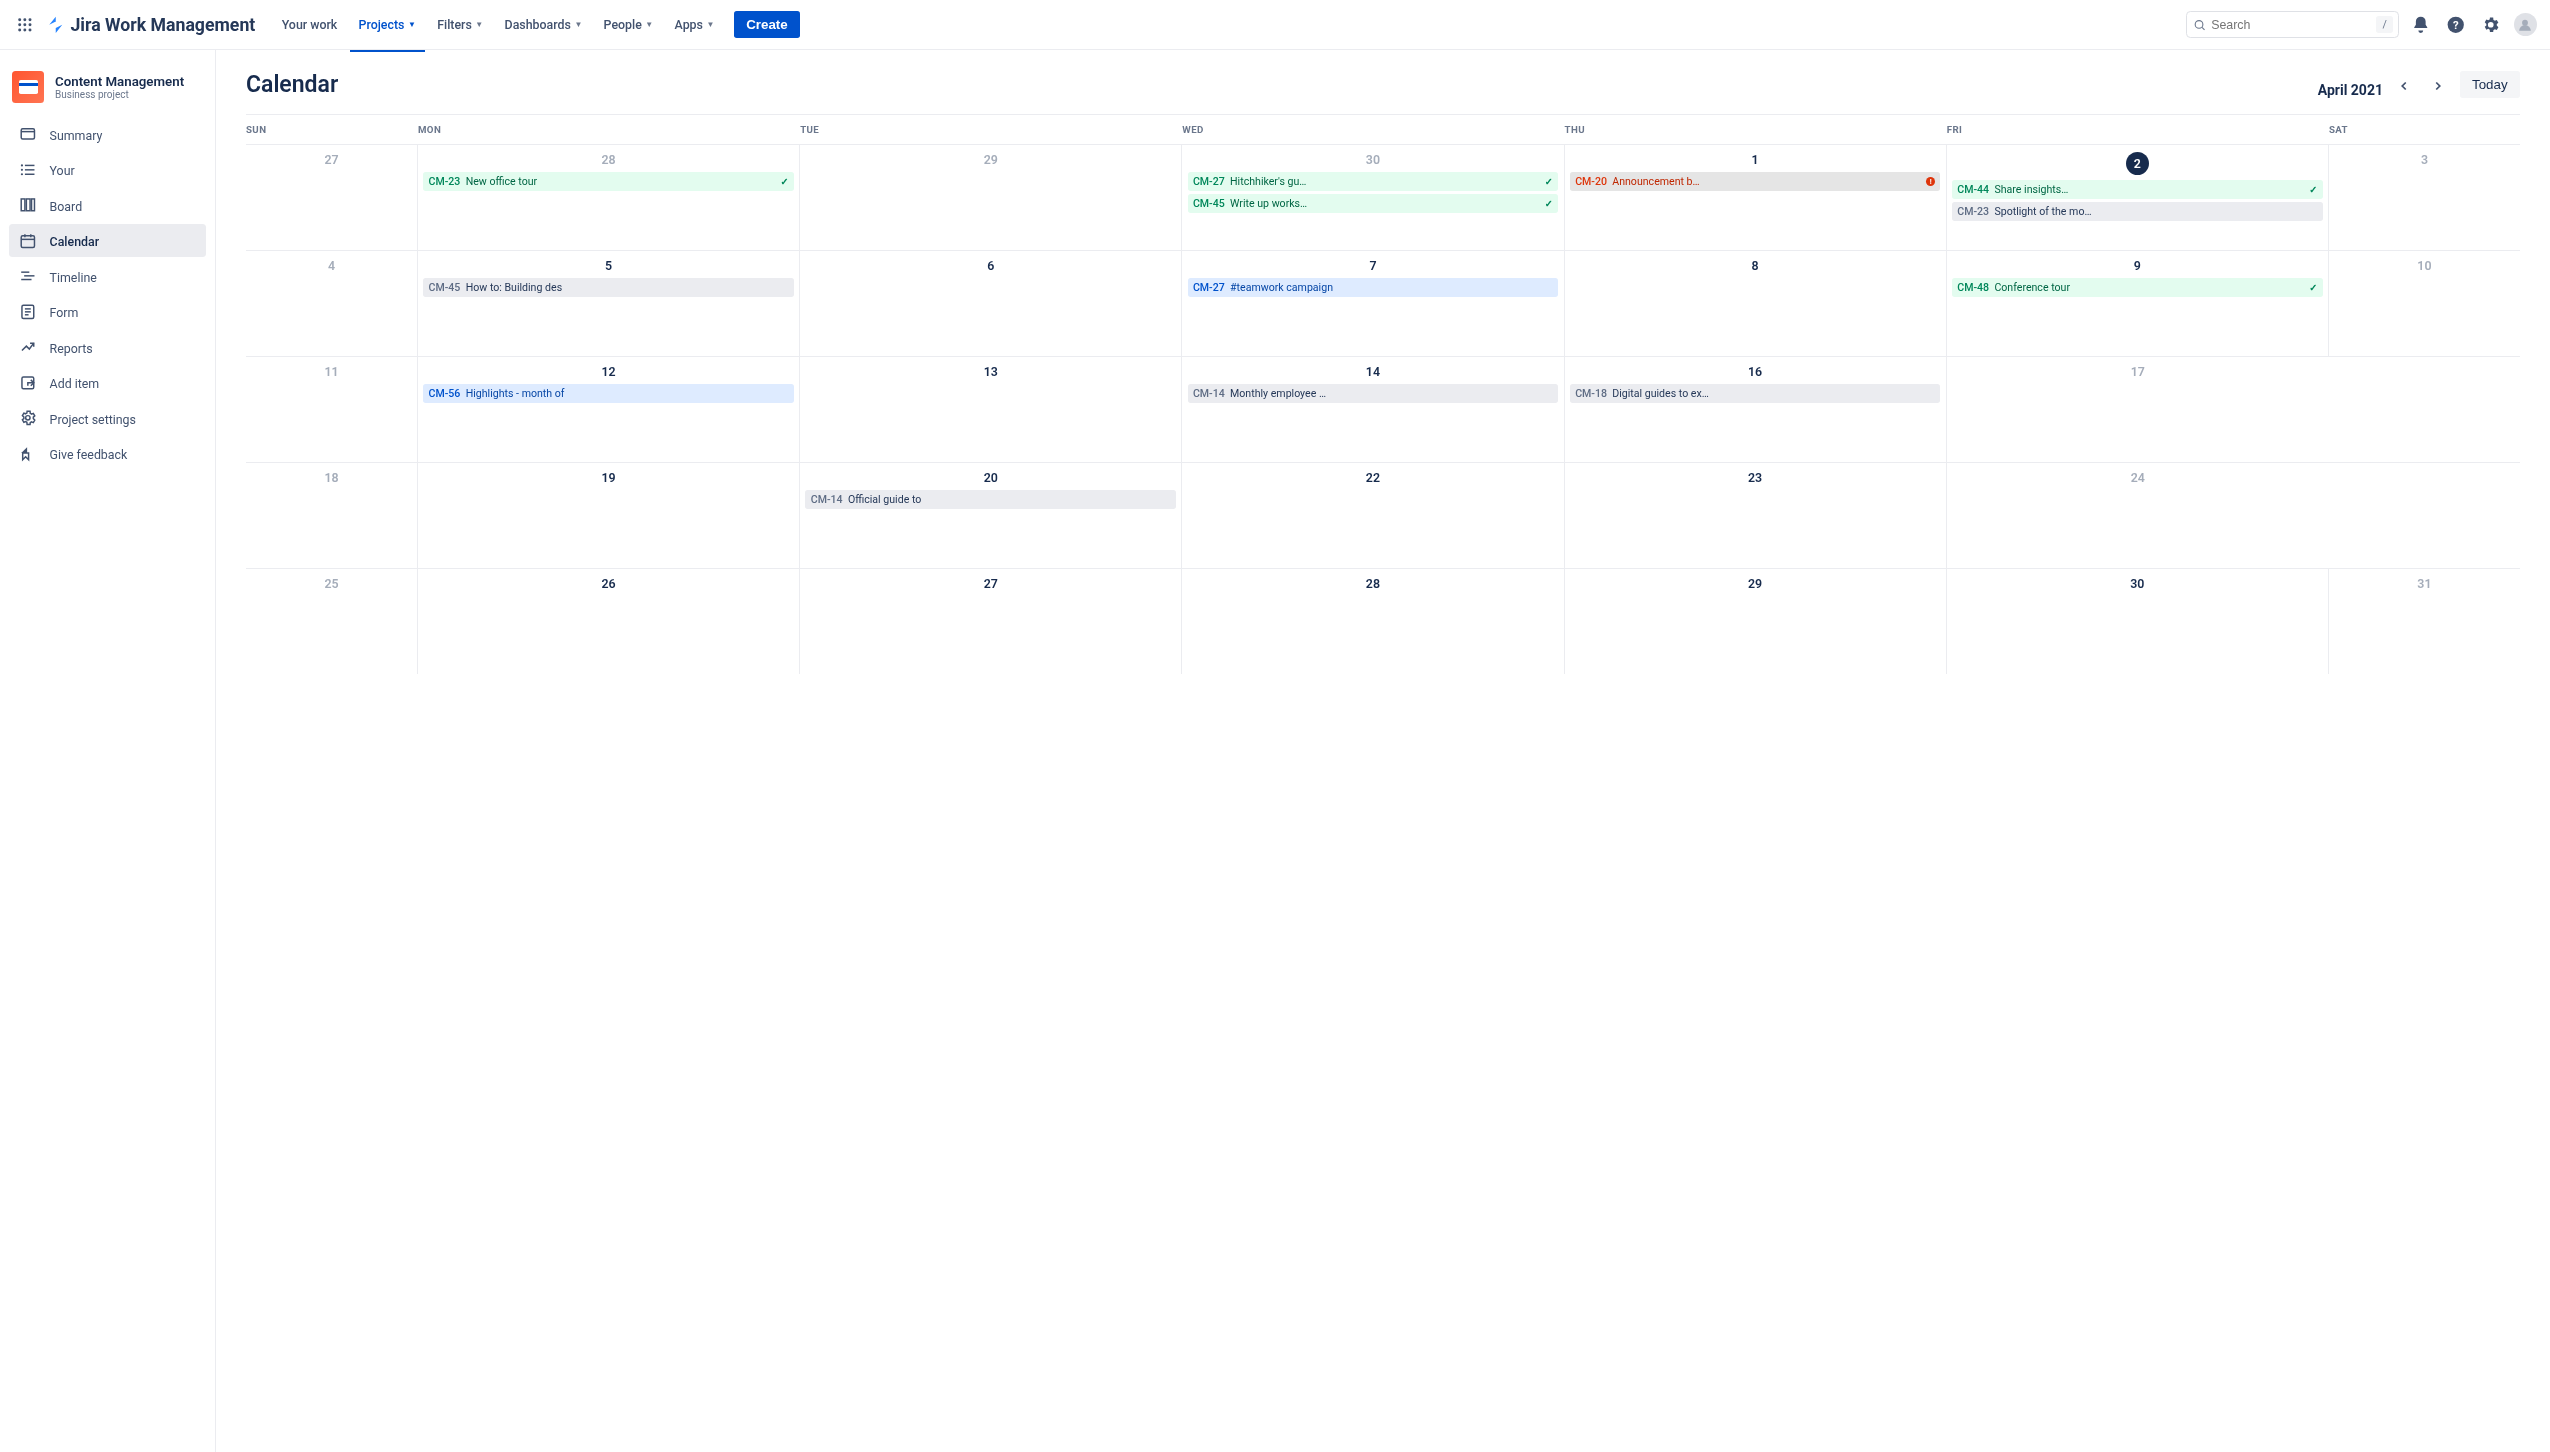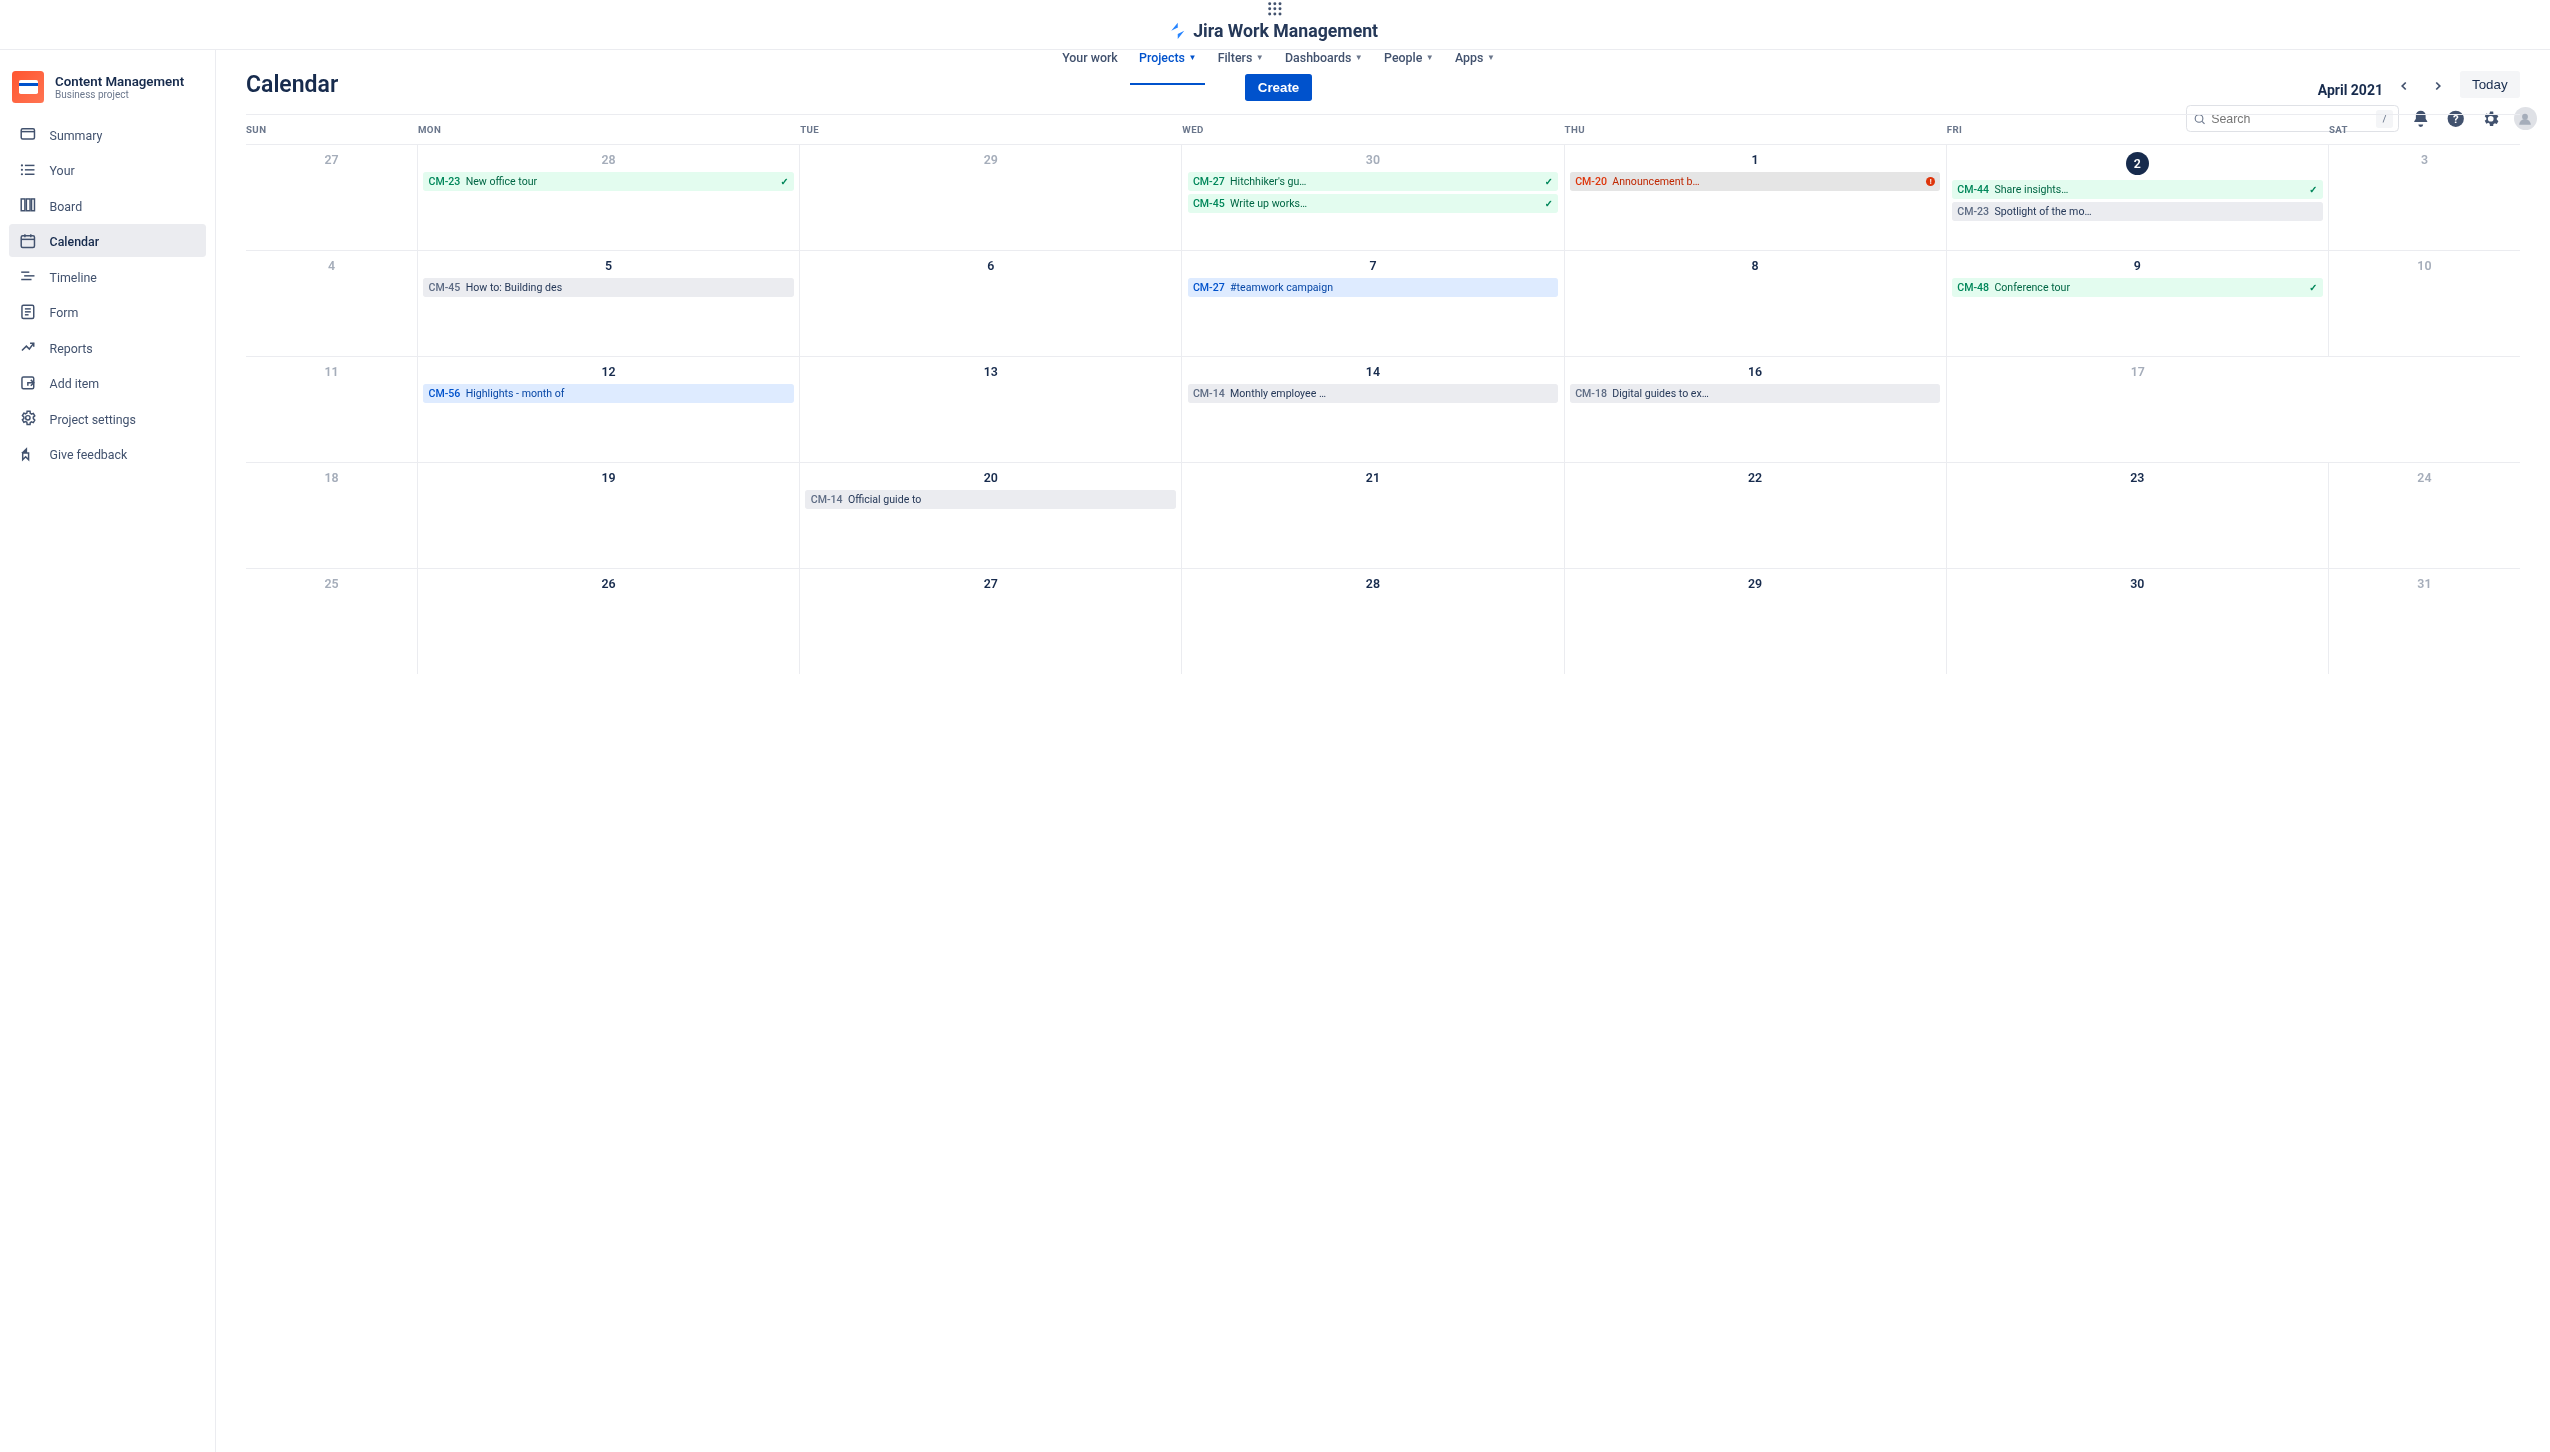--- a/index.html
+++ b/index.html
@@ -10,21 +10,20 @@
     background: #fff;
   }
   
   .topnav {
     display: flex;
     align-items: center;
     height: 50px;
     padding: 0 10.6px;
     border-bottom: 0.9px solid #EBECF0;
     gap: 3.5px;
-    flex-direction: column;
   }
   .app-switcher {
     width: 28px; height: 28px;
     display: flex; align-items: center; justify-content: center;
     color: #42526E;
     cursor: pointer;
     border-radius: 2.7px;
   }
   .logo {
     display: flex; align-items: center; gap: 5.3px;
@@ -599,23 +598,20 @@
             <div class="cal-day">
               <div class="day-num">20</div>
               <div class="events">
                 <div class="event ev-gray">
                   <span class="event-key">CM-14</span>
                   <span class="event-title">Official guide to</span>
                 </div>
               </div>
             </div>
             <div class="cal-day">
-              <div class="day-num">21</div>
-            </div>
-            <div class="cal-day">
               <div class="day-num">22</div>
             </div>
             <div class="cal-day">
               <div class="day-num">23</div>
             </div>
             <div class="cal-day">
               <div class="day-num dim">24</div>
             </div>
           </div>
           <div class="cal-week">

